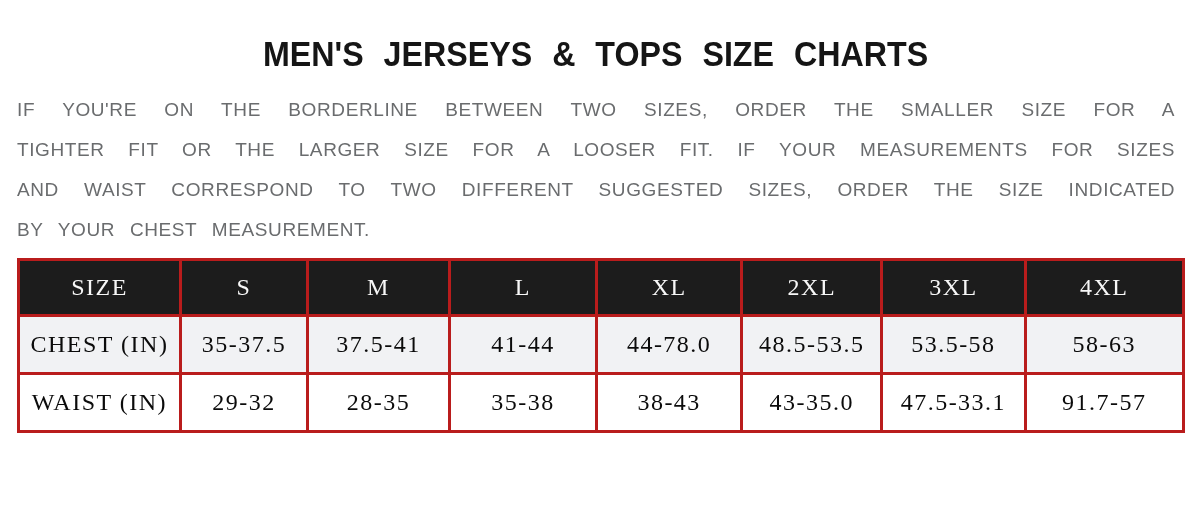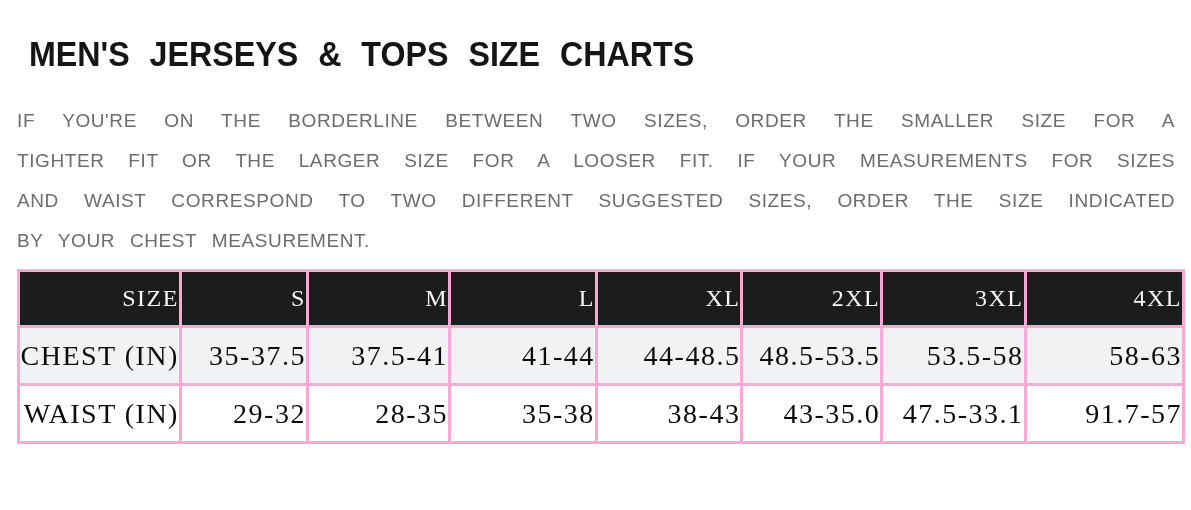--- a/index.html
+++ b/index.html
@@ -10,22 +10,22 @@
     font-family: "Liberation Sans", sans-serif;
     overflow: hidden;
     position: relative;
   }
   .page {
     width: 1191px;
     height: 510px;
     padding-top: 34px;
   }
   .title-wrap {
-    text-align: left;
-    margin-bottom: 27px;
+    text-align: center;
+    margin-bottom: 16px;
   }
   .page-title {
     display: inline-block;
     font-size: 35px;
     font-weight: bold;
     color: #151515;
     letter-spacing: 0px;
     word-spacing: 12px;
     transform: scaleX(0.92);
     transform-origin: center;
@@ -54,35 +54,35 @@
   }
   table.size-chart {
     width: 1168px;
     margin-left: 17px;
     margin-top: 8px;
     border-collapse: collapse;
     table-layout: fixed;
     font-family: "Liberation Serif", "DejaVu Serif", serif;
   }
   table.size-chart td, table.size-chart th {
-    border: 3px solid #f9a8d4;
-    text-align: right;
+    border: 3px solid #b91c1c;
+    text-align: center;
     vertical-align: middle;
     letter-spacing: 1.5px;
   }
   table.size-chart th {
     background: #1c1c1c;
     color: #f7f7f7;
     font-weight: normal;
     font-size: 24px;
     height: 56px;
   }
   table.size-chart td {
     color: #0b0b0b;
-    font-size: 28px;
+    font-size: 24px;
     height: 58px;
     background: #ffffff;
   }
   table.size-chart tr.alt td { background: #f1f2f4; }
 </style>
 </head>
 <body>
 
 <div class="page">
 
@@ -119,21 +119,21 @@
           <th>3XL</th>
           <th>4XL</th>
         </tr>
     </thead>
     <tbody>
         <tr class="alt">
           <td>CHEST (IN)</td>
           <td>35-37.5</td>
           <td>37.5-41</td>
           <td>41-44</td>
-          <td>44-48.5</td>
+          <td>44-78.0</td>
           <td>48.5-53.5</td>
           <td>53.5-58</td>
           <td>58-63</td>
         </tr>
         <tr>
           <td>WAIST (IN)</td>
           <td>29-32</td>
           <td>28-35</td>
           <td>35-38</td>
           <td>38-43</td>

